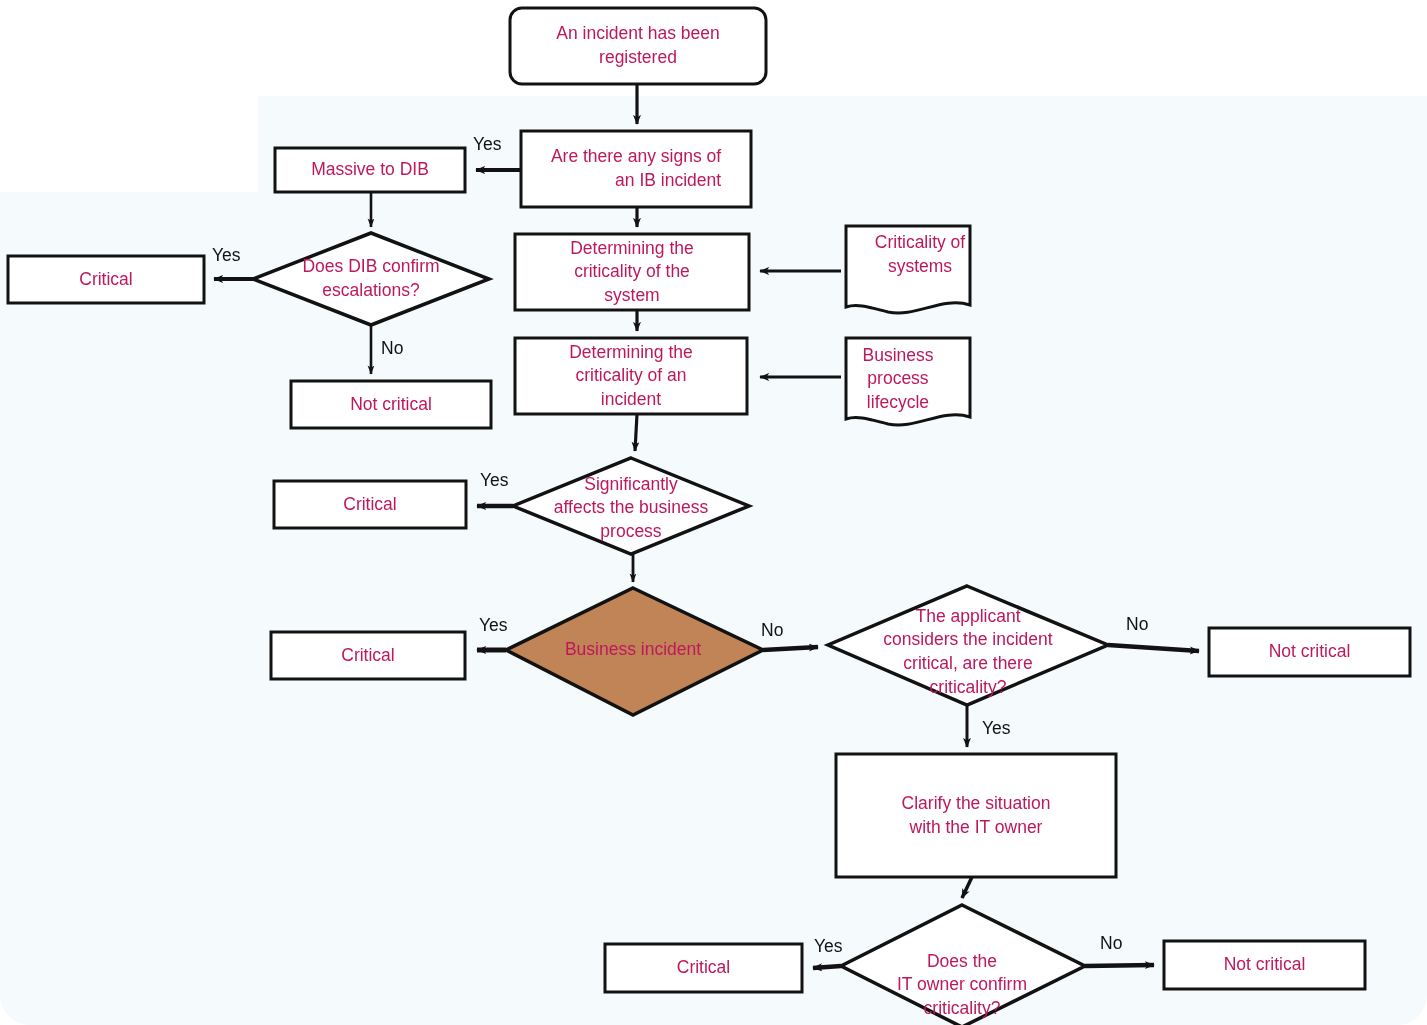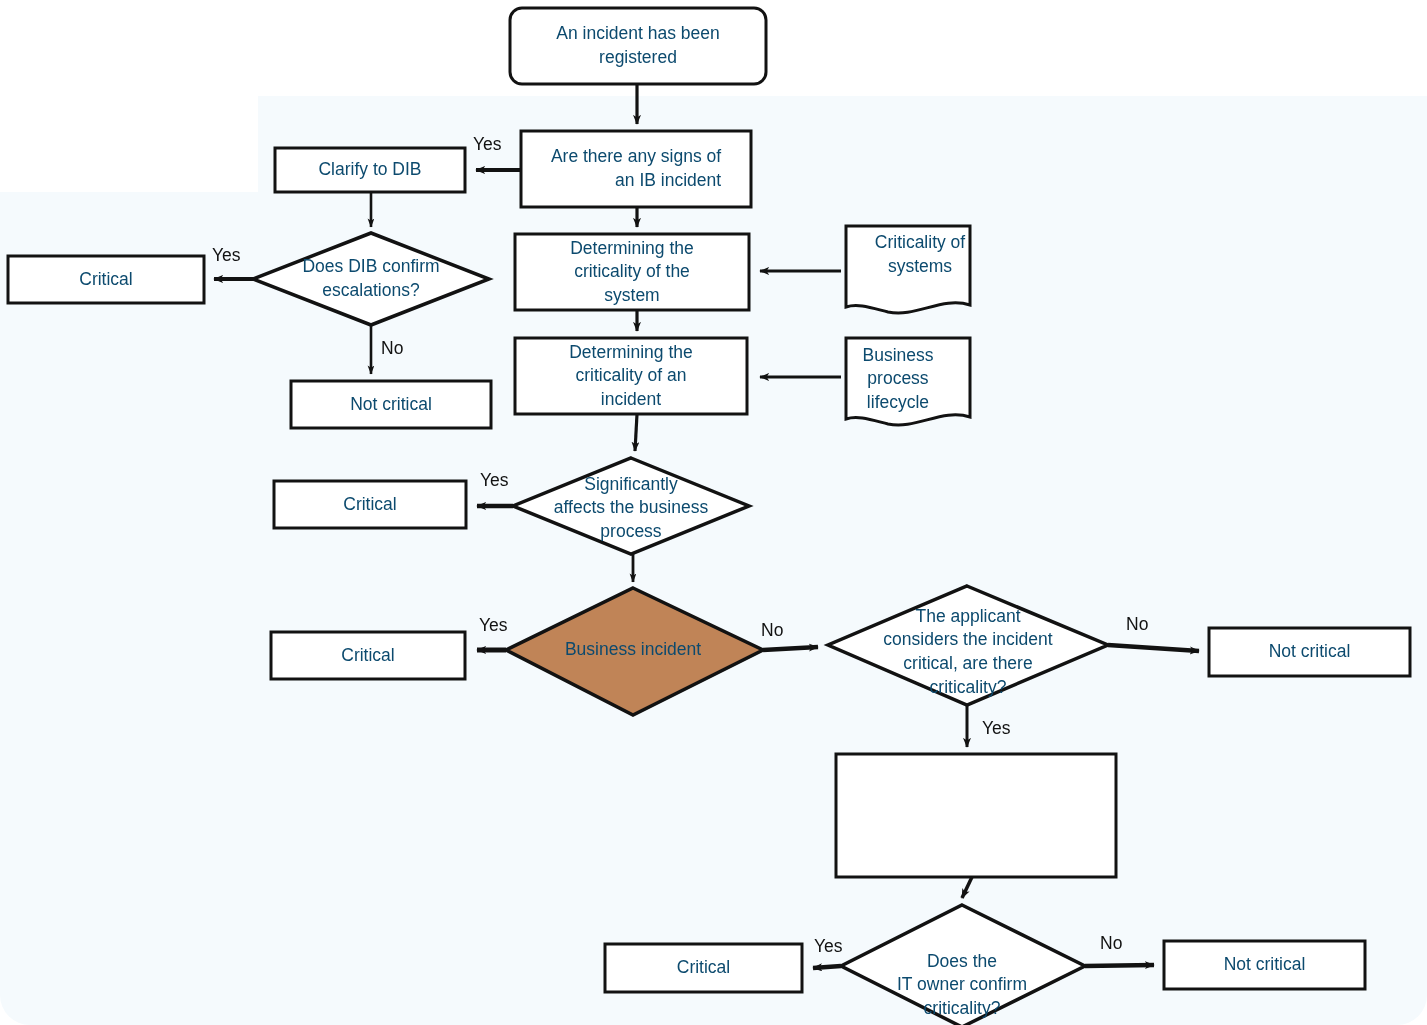--- a/index.html
+++ b/index.html
@@ -30,21 +30,21 @@
     left: 0; top: 0;
     width: 1427px;
     height: 1025px;
   }
   .node-label {
     position: absolute;
     display: flex;
     align-items: center;
     justify-content: center;
     text-align: center;
-    color: #0c4a6e;
+    color: #be185d;
     font-size: 17.5px;
     line-height: 1.35;
     font-family: "Liberation Sans", sans-serif;
     white-space: pre-line;
     pointer-events: none;
   }
   .edge-label {
     position: absolute;
     color: #121212;
     font-size: 17.5px;
@@ -151,21 +151,21 @@
       <path d="M841,966 L813,968" stroke-width="4.5" marker-end="url(#arrow)"></path>
 
       <path d="M1085,966 L1154,965" stroke-width="4.5" marker-end="url(#arrow)"></path>
     </g>
   </svg>
 
   <div class="node-label" style="left:510px; top:8px; width:256px; height:76px;">An incident has been
 registered</div>
   <div class="node-label" style="left:521px; top:131px; width:230px; height:76px;text-align:right;">Are there any signs of
 an IB incident</div>
-  <div class="node-label" style="left:275px; top:148px; width:190px; height:44px;">Clarify to DIB</div>
+  <div class="node-label" style="left:275px; top:148px; width:190px; height:44px;">Massive to DIB</div>
   <div class="node-label" style="left:263px; top:252px; width:216px; height:54px;">Does DIB confirm
 escalations?</div>
   <div class="node-label" style="left:8px; top:256px; width:196px; height:47px;">Critical</div>
   <div class="node-label" style="left:291px; top:381px; width:200px; height:47px;">Not critical</div>
   <div class="node-label" style="left:515px; top:234px; width:234px; height:76px;">Determining the
 criticality of the
 system</div>
   <div class="node-label" style="left:846px; top:224px; width:148px; height:62px;">Criticality of
 systems</div>
   <div class="node-label" style="left:515px; top:338px; width:232px; height:76px;">Determining the
@@ -178,20 +178,22 @@
 affects the business
 process</div>
   <div class="node-label" style="left:274px; top:481px; width:192px; height:47px;">Critical</div>
   <div class="node-label" style="left:520px; top:633px; width:226px; height:34px;">Business incident</div>
   <div class="node-label" style="left:271px; top:632px; width:194px; height:47px;">Critical</div>
   <div class="node-label" style="left:853px; top:604px; width:230px; height:96px;">The applicant
 considers the incident
 critical, are there
 criticality?</div>
   <div class="node-label" style="left:1209px; top:628px; width:201px; height:48px;">Not critical</div>
+  <div class="node-label" style="left:836px; top:754px; width:280px; height:123px;">Clarify the situation
+with the IT owner</div>
   <div class="node-label" style="left:858px; top:948px; width:208px; height:74px;text-align:center;">Does the
 IT owner confirm
 criticality?</div>
   <div class="node-label" style="left:605px; top:944px; width:197px; height:48px;">Critical</div>
   <div class="node-label" style="left:1164px; top:941px; width:201px; height:48px;">Not critical</div>
 
   <div class="edge-label" style="left:473px; top:134px;">Yes</div>
   <div class="edge-label" style="left:212px; top:245px;">Yes</div>
   <div class="edge-label" style="left:381px; top:338px;">No</div>
   <div class="edge-label" style="left:480px; top:470px;">Yes</div>

